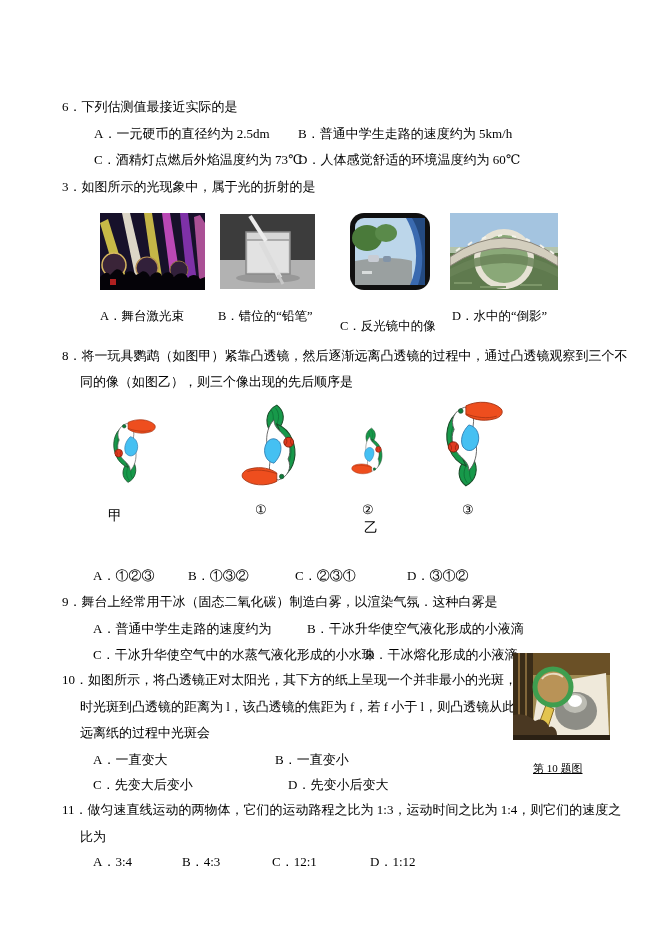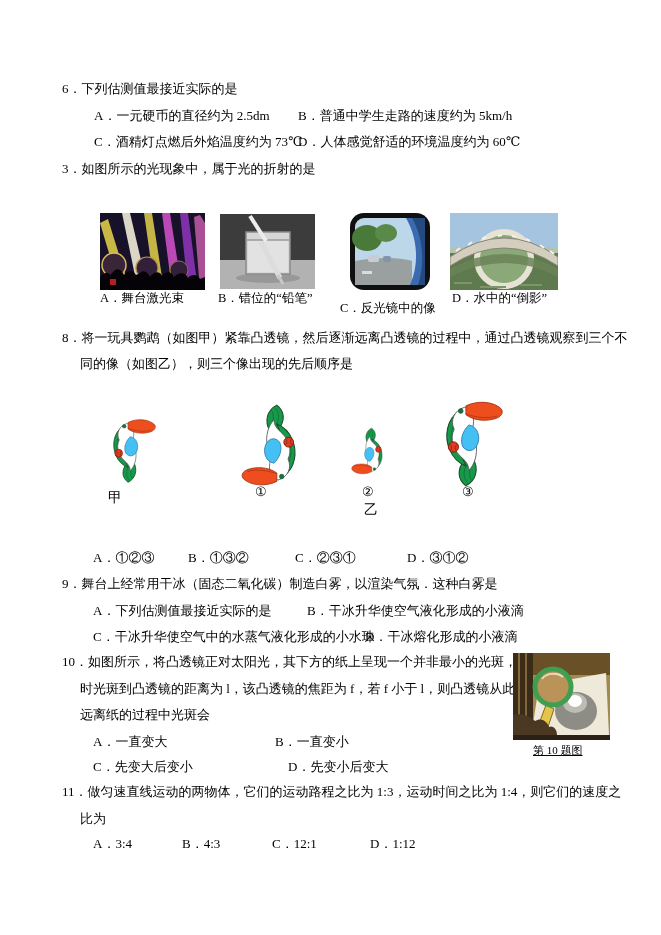--- a/index.html
+++ b/index.html
@@ -1,20 +1,20 @@
 <!DOCTYPE html>
 <html><head>
 <meta charset="utf-8">
 <style>
   html,body{margin:0;padding:0;background:#ffffff;}
   .page{
     position:relative;width:661px;height:935px;background:#ffffff;overflow:hidden;
     font-family:"Liberation Serif","DejaVu Serif",serif;color:#000;
   }
-  .t{position:absolute;font-size:13px;line-height:17px;white-space:nowrap;}
+  .t{position:absolute;font-size:13px;line-height:17px;white-space:nowrap;margin-top:18px;}
   .stem{font-size:13px;}
   .opt{font-size:13px;}
   .cap{font-size:12.5px;}
   .figcap{font-size:11px;text-decoration:underline;}
   .circlbl{font-size:13px;}
   .cnlbl{font-size:14px;}
   .photo{position:absolute;}
   .photo svg{display:block;width:100%;height:100%;}
   .parrot{position:absolute;}
   .parrot svg{display:block;width:100%;height:100%;}
@@ -144,21 +144,21 @@
   <div class="t circlbl" style="left:362px;top:483px">②</div>
   <div class="t circlbl" style="left:462px;top:483px">③</div>
   <div class="t cnlbl" style="left:364px;top:501px">乙</div>
 
   <div class="t opt" style="left:93px;top:549px">A．①②③</div>
   <div class="t opt" style="left:188px;top:549px">B．①③②</div>
   <div class="t opt" style="left:295px;top:549px">C．②③①</div>
   <div class="t opt" style="left:407px;top:549px">D．③①②</div>
 
   <div class="t stem" style="left:62px;top:575px">9．舞台上经常用干冰（固态二氧化碳）制造白雾，以渲染气氛．这种白雾是</div>
-  <div class="t opt" style="left:93px;top:602px">A．下列估测值最接近实际的是</div>
+  <div class="t opt" style="left:93px;top:602px">A．普通中学生走路的速度约为</div>
   <div class="t opt" style="left:307px;top:602px">B．干冰升华使空气液化形成的小液滴</div>
   <div class="t opt" style="left:93px;top:628px">C．干冰升华使空气中的水蒸气液化形成的小水珠</div>
   <div class="t opt" style="left:365px;top:628px">D．干冰熔化形成的小液滴</div>
 
   <div class="t stem" style="left:62px;top:653px">10．如图所示，将凸透镜正对太阳光，其下方的纸上呈现一个并非最小的光斑，这</div>
   <div class="t stem" style="left:80px;top:680px">时光斑到凸透镜的距离为 l，该凸透镜的焦距为 f，若 f 小于 l，则凸透镜从此位置</div>
   <div class="t stem" style="left:80px;top:706px">远离纸的过程中光斑会</div>
 
   <div class="photo" style="left:513px;top:653px;width:97px;height:87px">
     <svg viewBox="0 0 97 87" preserveAspectRatio="none">

